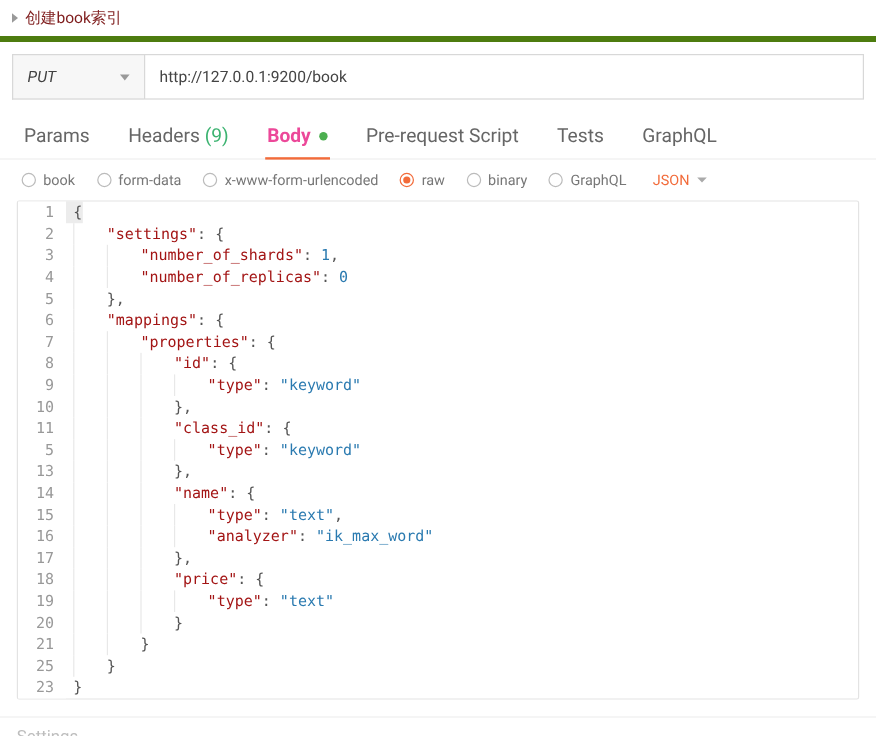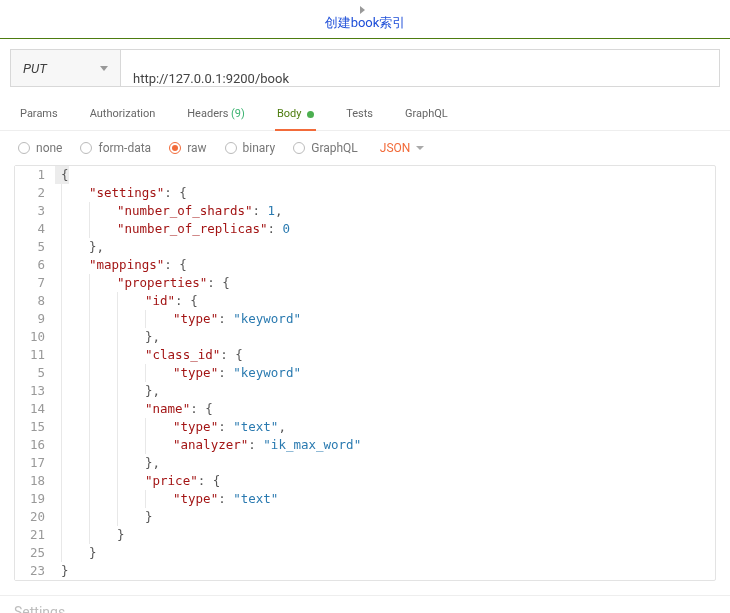--- a/index.html
+++ b/index.html
@@ -5,27 +5,26 @@
   * { box-sizing: border-box; }
   body {
     margin: 0;
     font-family: -apple-system, BlinkMacSystemFont, "Segoe UI", Roboto, "Helvetica Neue", Arial, sans-serif;
     font-size: 13px;
     color: #333;
     background: #fff;
     width: 730px;
   }
   .request-title-bar {
-    border-bottom: 1px solid #4d7c0f;
+    border-bottom: 5px solid #4d7c0f;
     padding: 6px 10px;
-    color: #1d4ed8;
+    color: #7f1d1d;
     font-size: 13px;
     display: flex;
     align-items: center;
-    flex-direction: column;
   }
   .tri {
     display:inline-block;
     width:0;height:0;
     border-top:4px solid transparent;
     border-bottom:4px solid transparent;
     border-left:5px solid #999;
     margin-right:6px;
   }
   .url-row {
@@ -54,38 +53,39 @@
     border-top:5px solid #999;
   }
   .url-input {
     flex: 1;
     border: 1px solid #d8d8d8;
     height: 38px;
     padding: 0 12px;
     font-size: 13px;
     color: #444;
     display: flex;
-    align-items: flex-end;
+    align-items: center;
     background: #fff;
   }
   .tabs {
     display: flex;
     gap: 28px;
     padding: 0 18px;
     border-bottom: 1px solid #eee;
   }
   .tab {
     padding: 10px 2px;
     color: #666;
-    font-size: 11px;
+    font-size: 16px;
     cursor: pointer;
     position: relative;
   }
   .tab.active {
-    color: #4d7c0f;
+    color: #ec4899;
+    font-weight: bold;
   }
   .tab.active::after {
     content:"";
     position:absolute;
     left:0;right:0;bottom:-1px;
     height:2px;background:#f26b3a;
   }
   .green-badge { color:#3cb371; }
   .dot-badge {
     display:inline-block;width:7px;height:7px;border-radius:50%;
@@ -180,41 +180,45 @@
     <span>PUT</span>
     <span class="caret"></span>
   </div>
   <div class="url-input">
     <span>http://127.0.0.1:9200/book</span>
   </div>
 </div>
 
 <div class="tabs">
   <div class="tab">Params</div>
-  <div class="tab">Authorization</div>
   <div class="tab">
     <span>Headers</span>
     <span class="green-badge">(9)</span>
   </div>
   <div class="tab active">
     <span>Body</span>
     <span class="dot-badge"></span>
   </div>
+  <div class="tab">Pre-request Script</div>
   <div class="tab">Tests</div>
   <div class="tab">GraphQL</div>
 </div>
 
 <div class="body-type-row">
   <div class="radio-opt">
     <span class="radio-circle"></span>
-    <span>none</span>
+    <span>book</span>
   </div>
   <div class="radio-opt">
     <span class="radio-circle"></span>
     <span>form-data</span>
+  </div>
+  <div class="radio-opt">
+    <span class="radio-circle"></span>
+    <span>x-www-form-urlencoded</span>
   </div>
   <div class="radio-opt">
     <span class="radio-circle checked"></span>
     <span>raw</span>
   </div>
   <div class="radio-opt">
     <span class="radio-circle"></span>
     <span>binary</span>
   </div>
   <div class="radio-opt">

